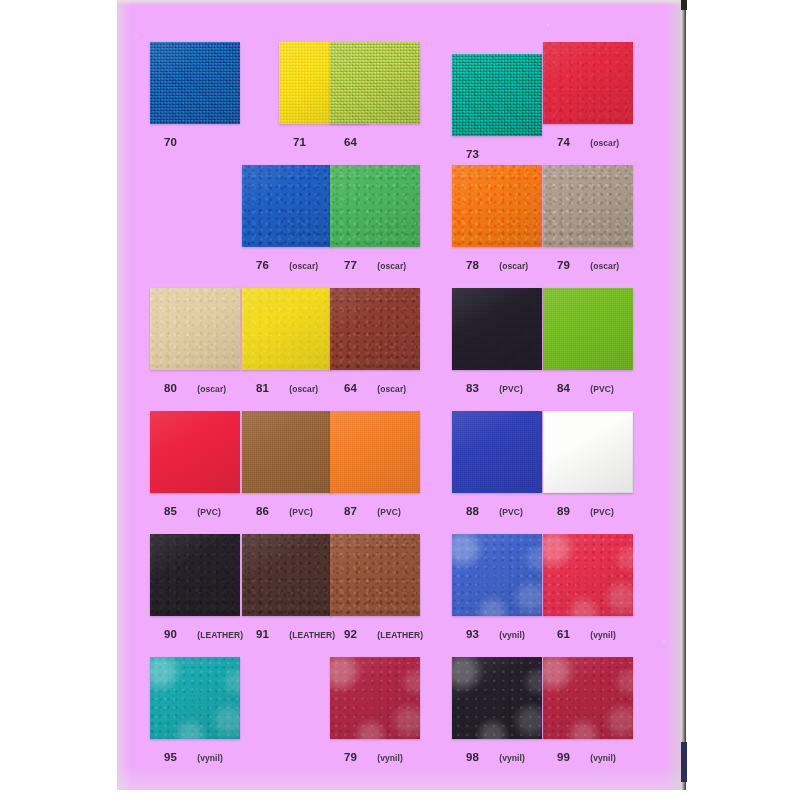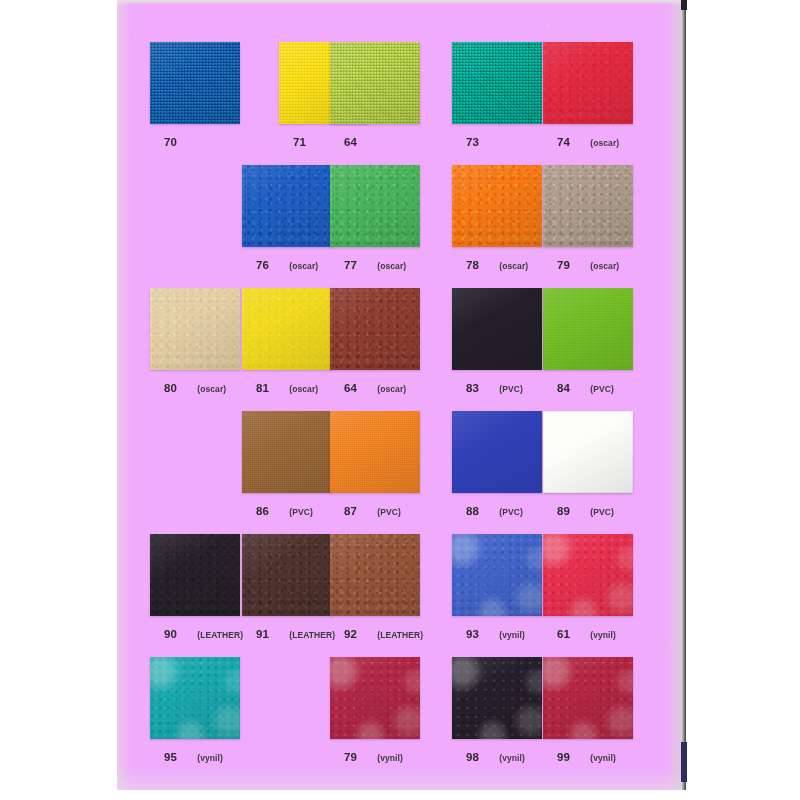--- a/index.html
+++ b/index.html
@@ -229,21 +229,21 @@
             </div>
             <div class="caption"><span class="code">71</span></div>
           </div>
           <div class="cell" style="left: 180px;">
             <div class="swatch" style="background: rgb(168, 194, 66);">
               <div class="tex tex-weave"></div>
               <div class="shade"></div>
             </div>
             <div class="caption"><span class="code">64</span></div>
           </div>
-          <div class="cell" style="left: 302px;">
+          <div class="cell" style="left: 302px; margin-top: 12px;">
             <div class="swatch" style="background: rgb(0, 149, 127);">
               <div class="tex tex-weave"></div>
               <div class="shade"></div>
             </div>
             <div class="caption"><span class="code">73</span></div>
           </div>
           <div class="cell" style="left: 393px;">
             <div class="swatch" style="background: rgb(226, 42, 66);">
               <div class="tex tex-grain"></div>
               <div class="shade"></div>
@@ -312,20 +312,27 @@
           </div>
           <div class="cell" style="left: 393px;">
             <div class="swatch" style="background: rgb(115, 190, 38);">
               <div class="tex tex-pvc"></div>
               <div class="shade"></div>
             </div>
             <div class="caption"><span class="code">84</span><span class="kind">(PVC)</span></div>
           </div>
         </div>
         <div class="row">
+          <div class="cell" style="left: 0px;">
+            <div class="swatch" style="background: rgb(236, 35, 67);">
+              <div class="tex tex-pvc"></div>
+              <div class="shade"></div>
+            </div>
+            <div class="caption"><span class="code">85</span><span class="kind">(PVC)</span></div>
+          </div>
           <div class="cell" style="left: 92px;">
             <div class="swatch" style="background: rgb(154, 104, 56);">
               <div class="tex tex-pvc"></div>
               <div class="shade"></div>
             </div>
             <div class="caption"><span class="code">86</span><span class="kind">(PVC)</span></div>
           </div>
           <div class="cell" style="left: 180px;">
             <div class="swatch" style="background: rgb(239, 132, 36);">
               <div class="tex tex-pvc"></div>

